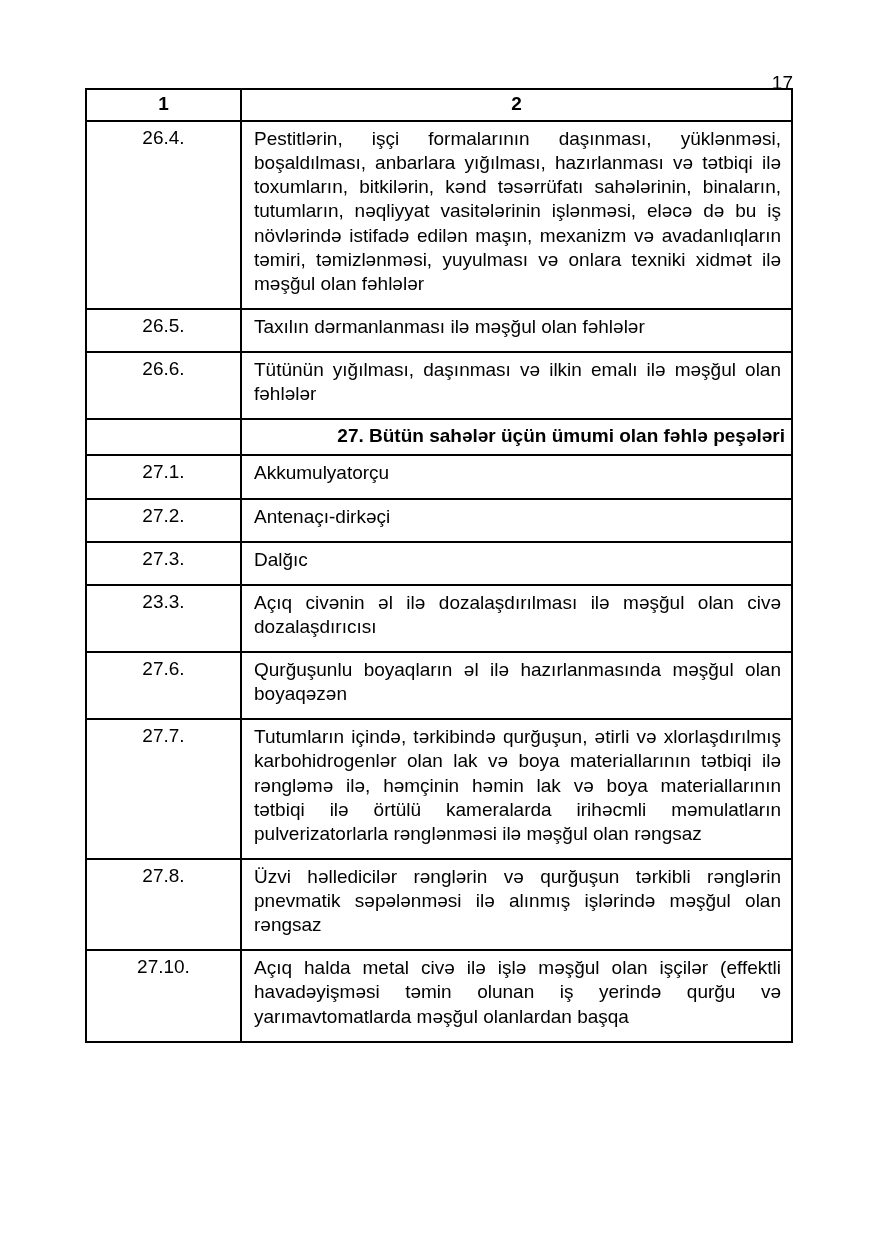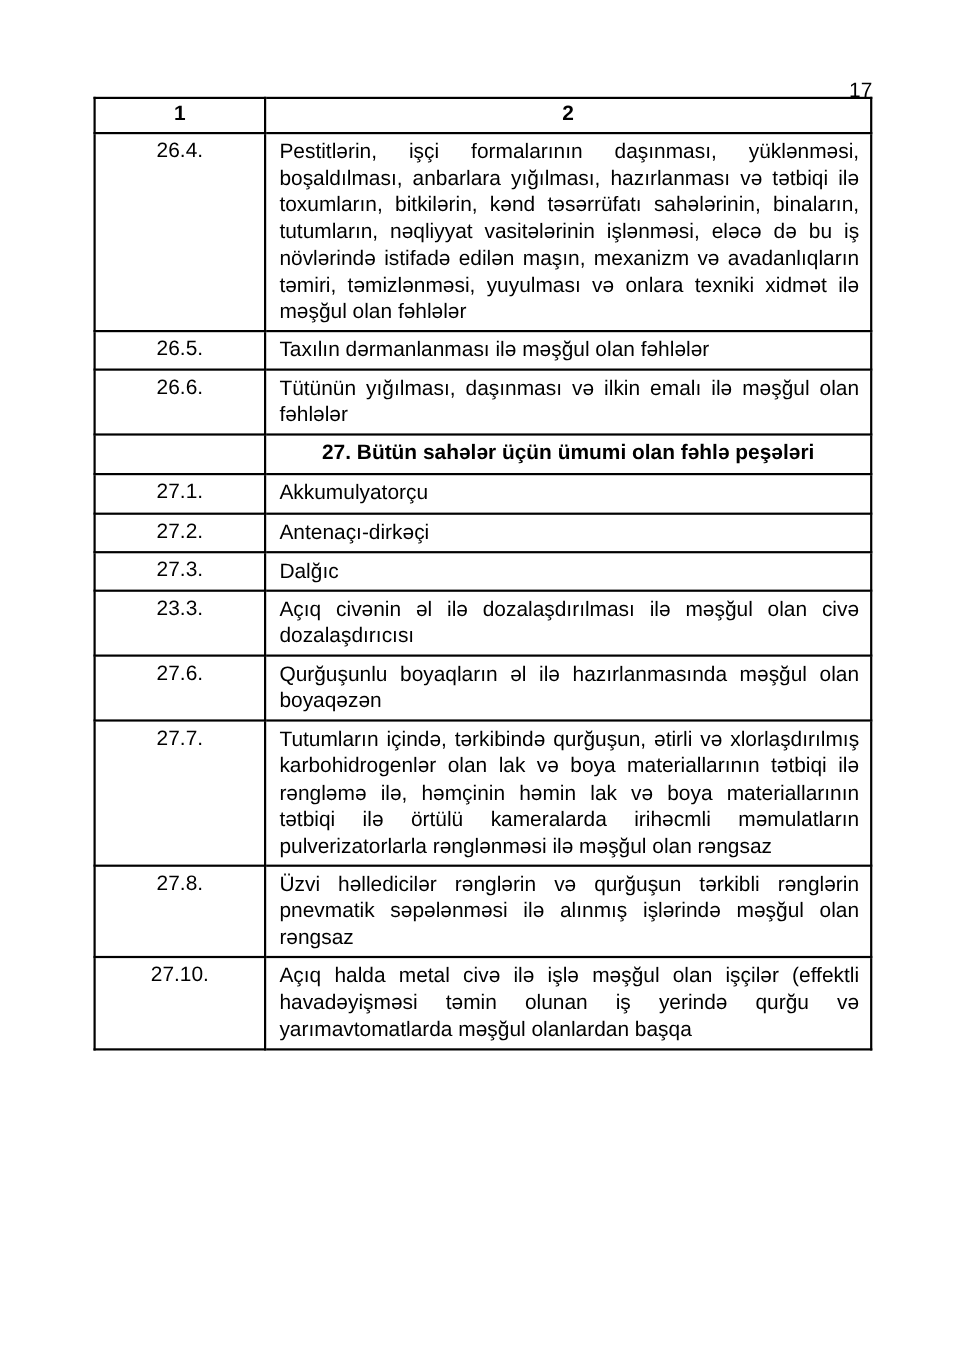--- a/index.html
+++ b/index.html
@@ -40,26 +40,26 @@
     padding: 3px 4px 5px 4px;
   }
   .col-num-head { width: 145px; }
   td.col-num {
     width: 145px;
     text-align: center;
     padding: 5px 2px 4px 2px;
   }
   td.col-text {
     text-align: justify;
-    padding: 5px 10px 4px 12px;
+    padding: 5px 10px 12px 12px;
     line-height: 1.27;
   }
   td.col-text.section-header {
     font-weight: bold;
-    text-align: center;
+    text-align: right;
     padding: 4px 6px 6px 6px;
   }
 </style>
 </head>
 <body>
 
 <div class="page-number">17</div>
 
 <table class="doc-table">
   <thead>

